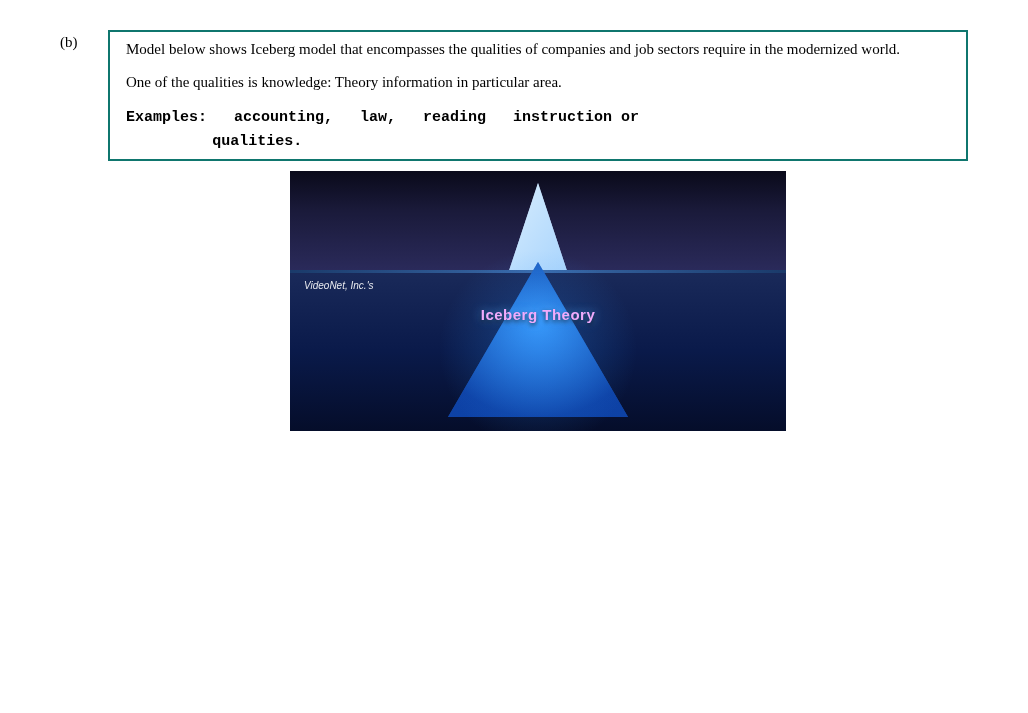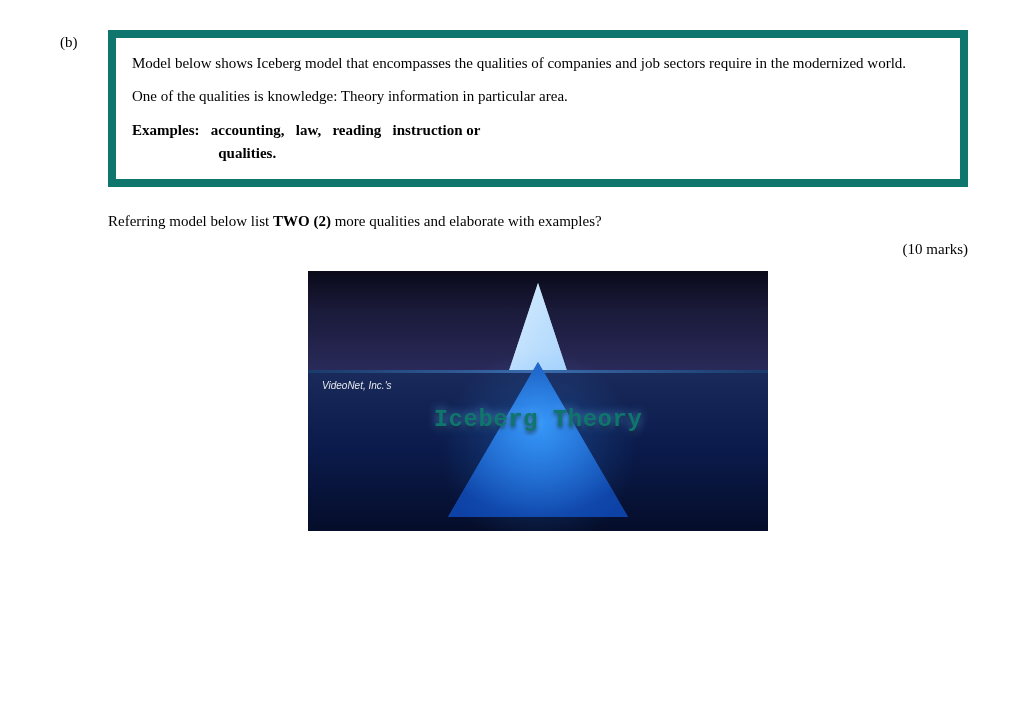--- a/index.html
+++ b/index.html
@@ -31,22 +31,22 @@
       gap: 12px;
     }
 
     .question-label {
       font-size: 15px;
       min-width: 36px;
       padding-top: 4px;
     }
 
     .boxed-content {
-      border: 8px solid #0f766e;
-      padding: 14px 16px;
+      border: 2px solid #0f766e;
+      padding: 6px 16px;
       flex: 1;
       text-align: justify;
       line-height: 1.55;
     }
 
     .boxed-content p {
       margin-bottom: 10px;
     }
 
     .boxed-content p:last-child {
@@ -67,21 +67,21 @@
     }
 
     .iceberg-image-container {
       margin-top: 10px;
       display: flex;
       justify-content: center;
       margin-left: 48px;
     }
 
     .iceberg-image {
-      width: 460px;
+      width: 496px;
       height: 260px;
       background: #000;
       position: relative;
       overflow: hidden;
     }
 
     
     .sky {
       position: absolute;
       top: 0;
@@ -134,31 +134,32 @@
       font-style: italic;
       opacity: 0.9;
     }
 
     
     .iceberg-theory-text {
       position: absolute;
       top: 52%;
       left: 50%;
       transform: translateX(-50%);
-      color: #0f766e;
-      font-size: 24px;
-      font-family: Liberation Mono, monospace;
+      color: #f0abfc;
+      font-size: 15px;
+      font-family: Liberation Sans, sans-serif;
       font-weight: bold;
       white-space: nowrap;
       text-shadow: 0 0 10px rgba(100,180,255,0.8), 0 2px 4px rgba(0,0,0,0.8);
       letter-spacing: 0.5px;
     }
 
     strong {
       font-weight: bold;
+      font-family: Liberation Mono, monospace;
     }
   </style>
 </head>
 <body>
 
 <div class="page-container">
 
   <div class="question-row">
     <div class="question-label">(b)</div>
 
@@ -168,30 +169,20 @@
         <span>One of the qualities is knowledge: Theory information in particular area.</span>
       </p>
       <p>
         <strong>Examples:&nbsp;&nbsp; accounting,&nbsp;&nbsp; law,&nbsp;&nbsp; reading&nbsp;&nbsp; <span>instruction  or</span></strong><br>
         &nbsp;&nbsp;&nbsp;&nbsp;&nbsp;&nbsp;&nbsp;&nbsp;&nbsp;&nbsp;&nbsp;&nbsp;&nbsp;&nbsp;&nbsp;&nbsp;&nbsp;&nbsp;&nbsp;&nbsp;&nbsp;&nbsp;
         <strong><span>qualities</span><span>.</span></strong>
       </p>
     </div>
   </div>
 
-  <div class="below-question">
-    <div>
-      <span>Referring model below list</span>
-      <strong>TWO (2)</strong>
-      <span>more qualities and elaborate with examples?</span>
-    </div>
-    <div class="marks-row">
-      <span>(10 marks)</span>
-    </div>
-  </div>
 
   <div class="iceberg-image-container">
     <div class="iceberg-image">
 
       <div class="sky"></div>
 
       <div style="position:absolute; top:4%; left:50%; transform:translateX(-50%); width:80px; height:110px;">
         <svg width="80" height="110" viewBox="0 0 80 110">
           <polygon points="40,2 75,108 5,108" fill="rgba(200,225,255,0.9)"></polygon>
           <polygon points="40,2 75,108 5,108" fill="url(#iceGrad)"></polygon>

